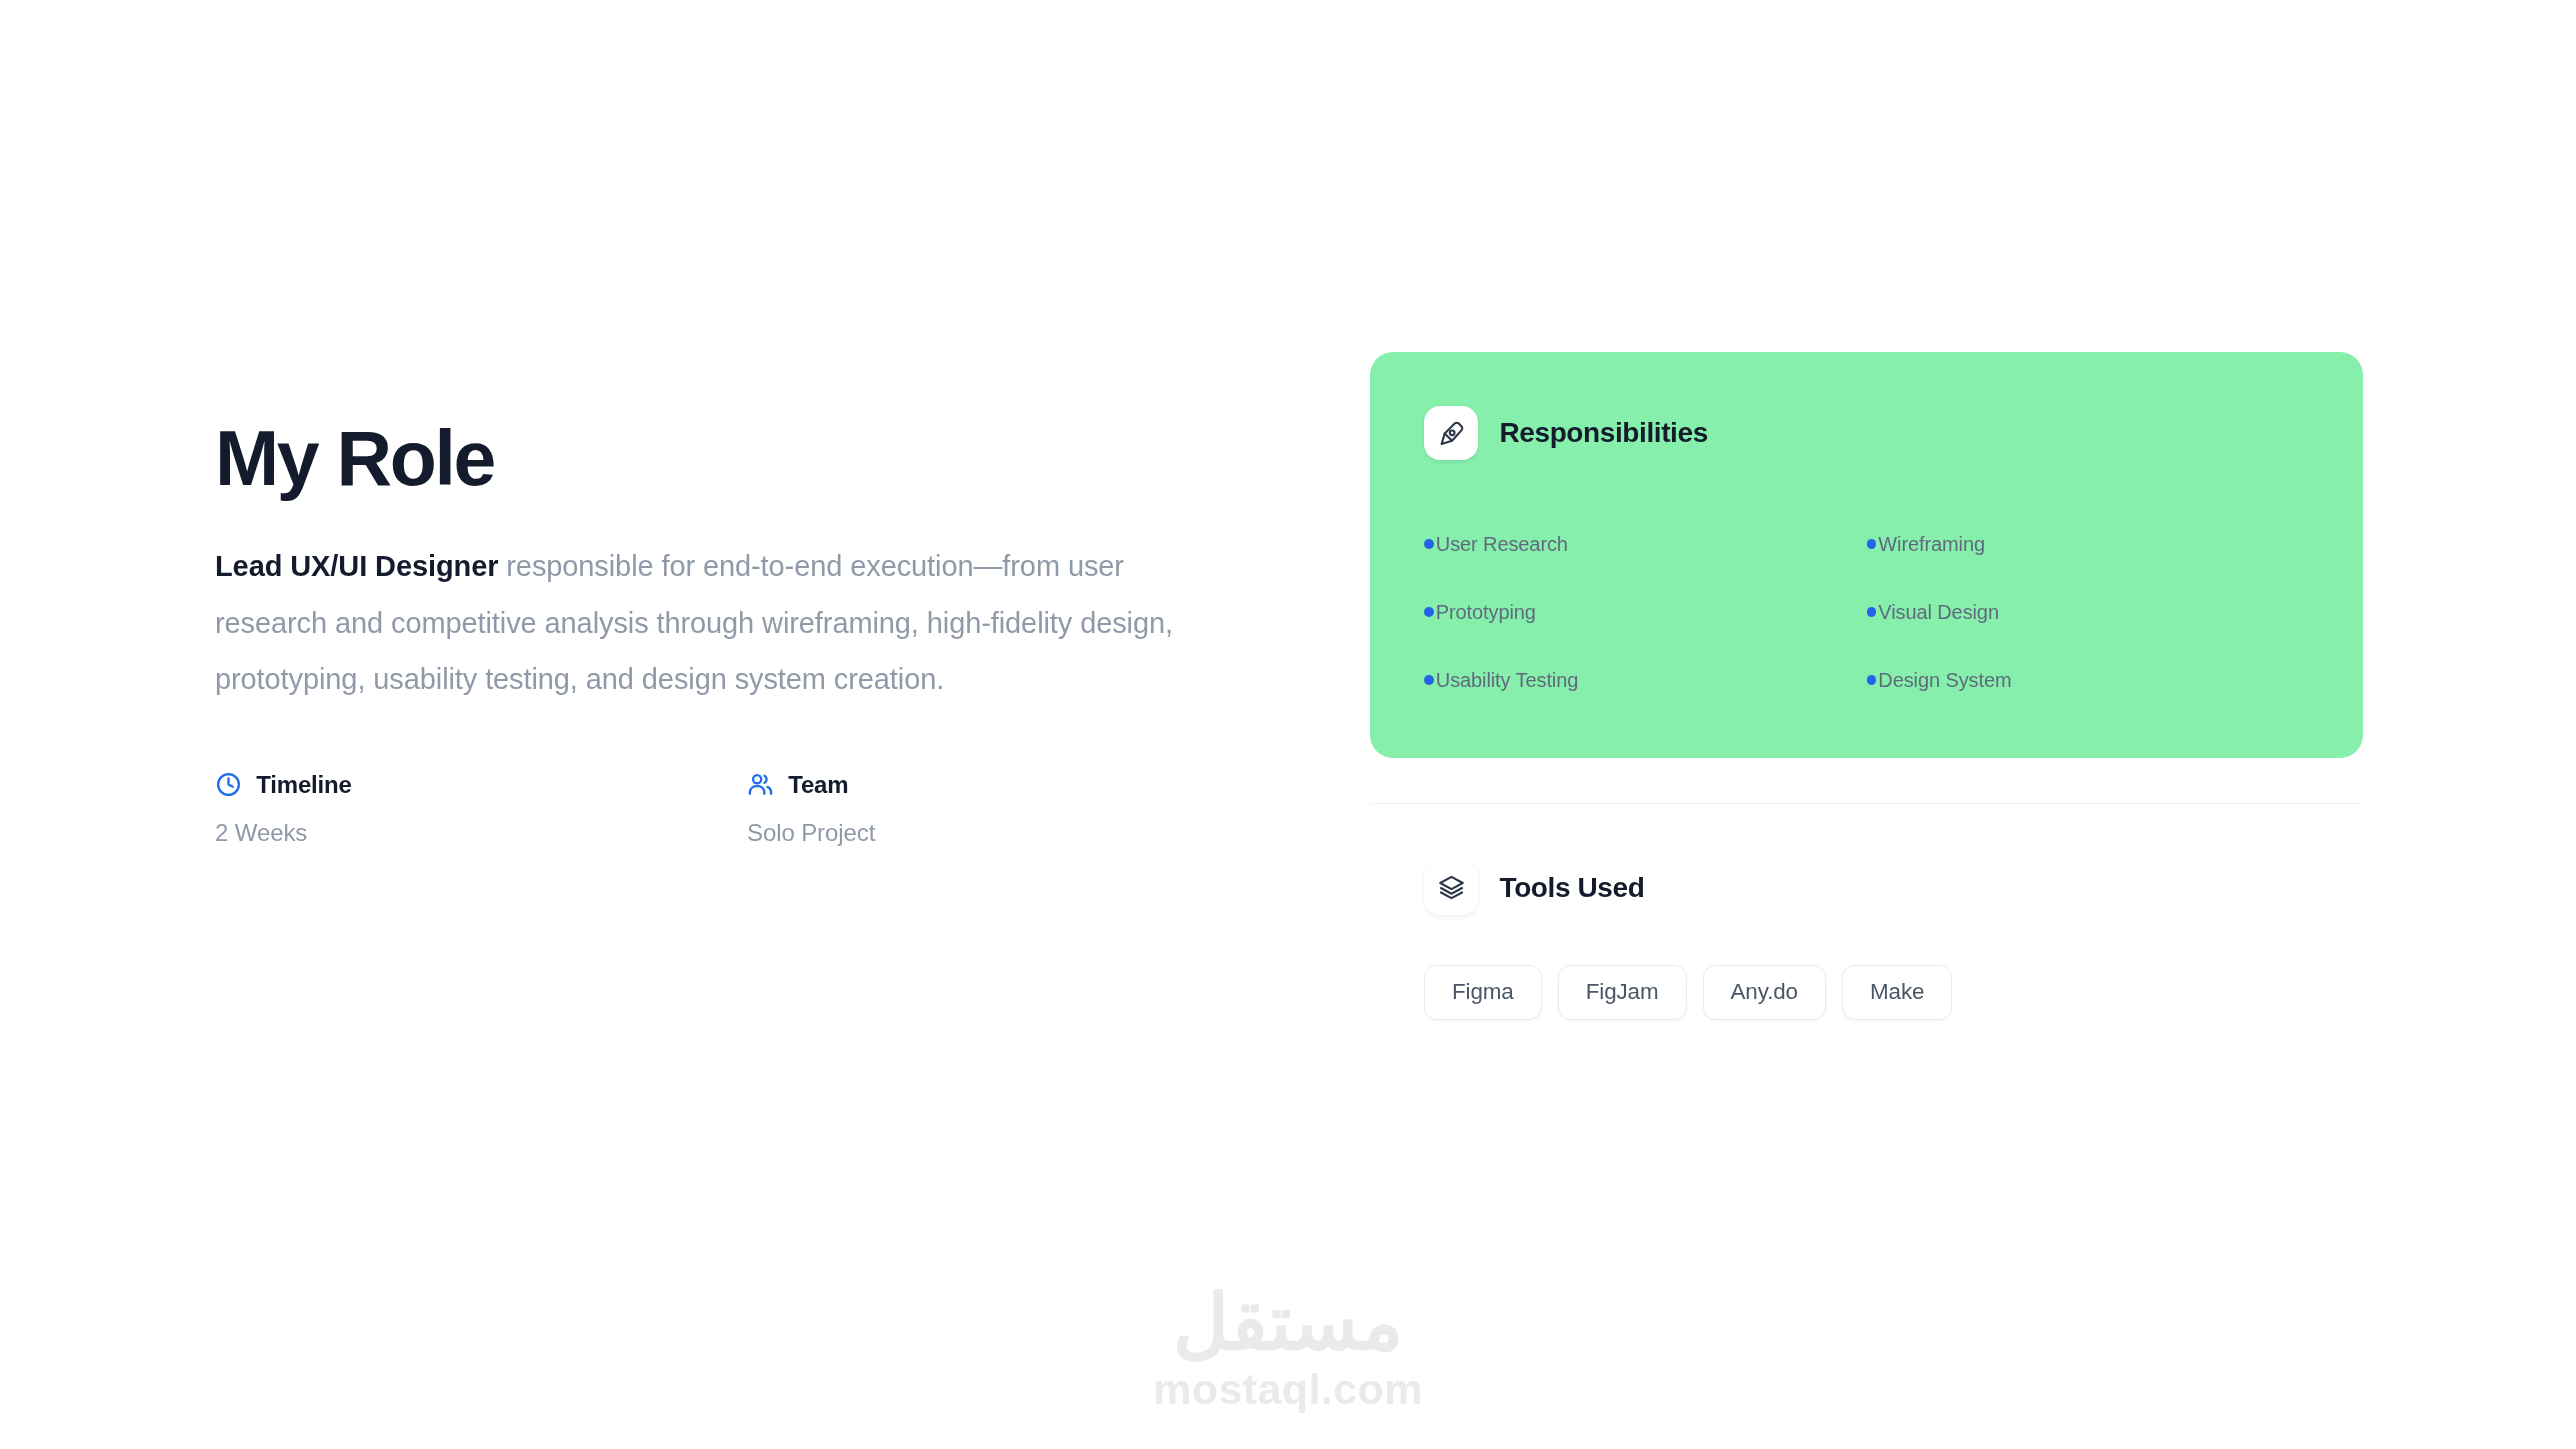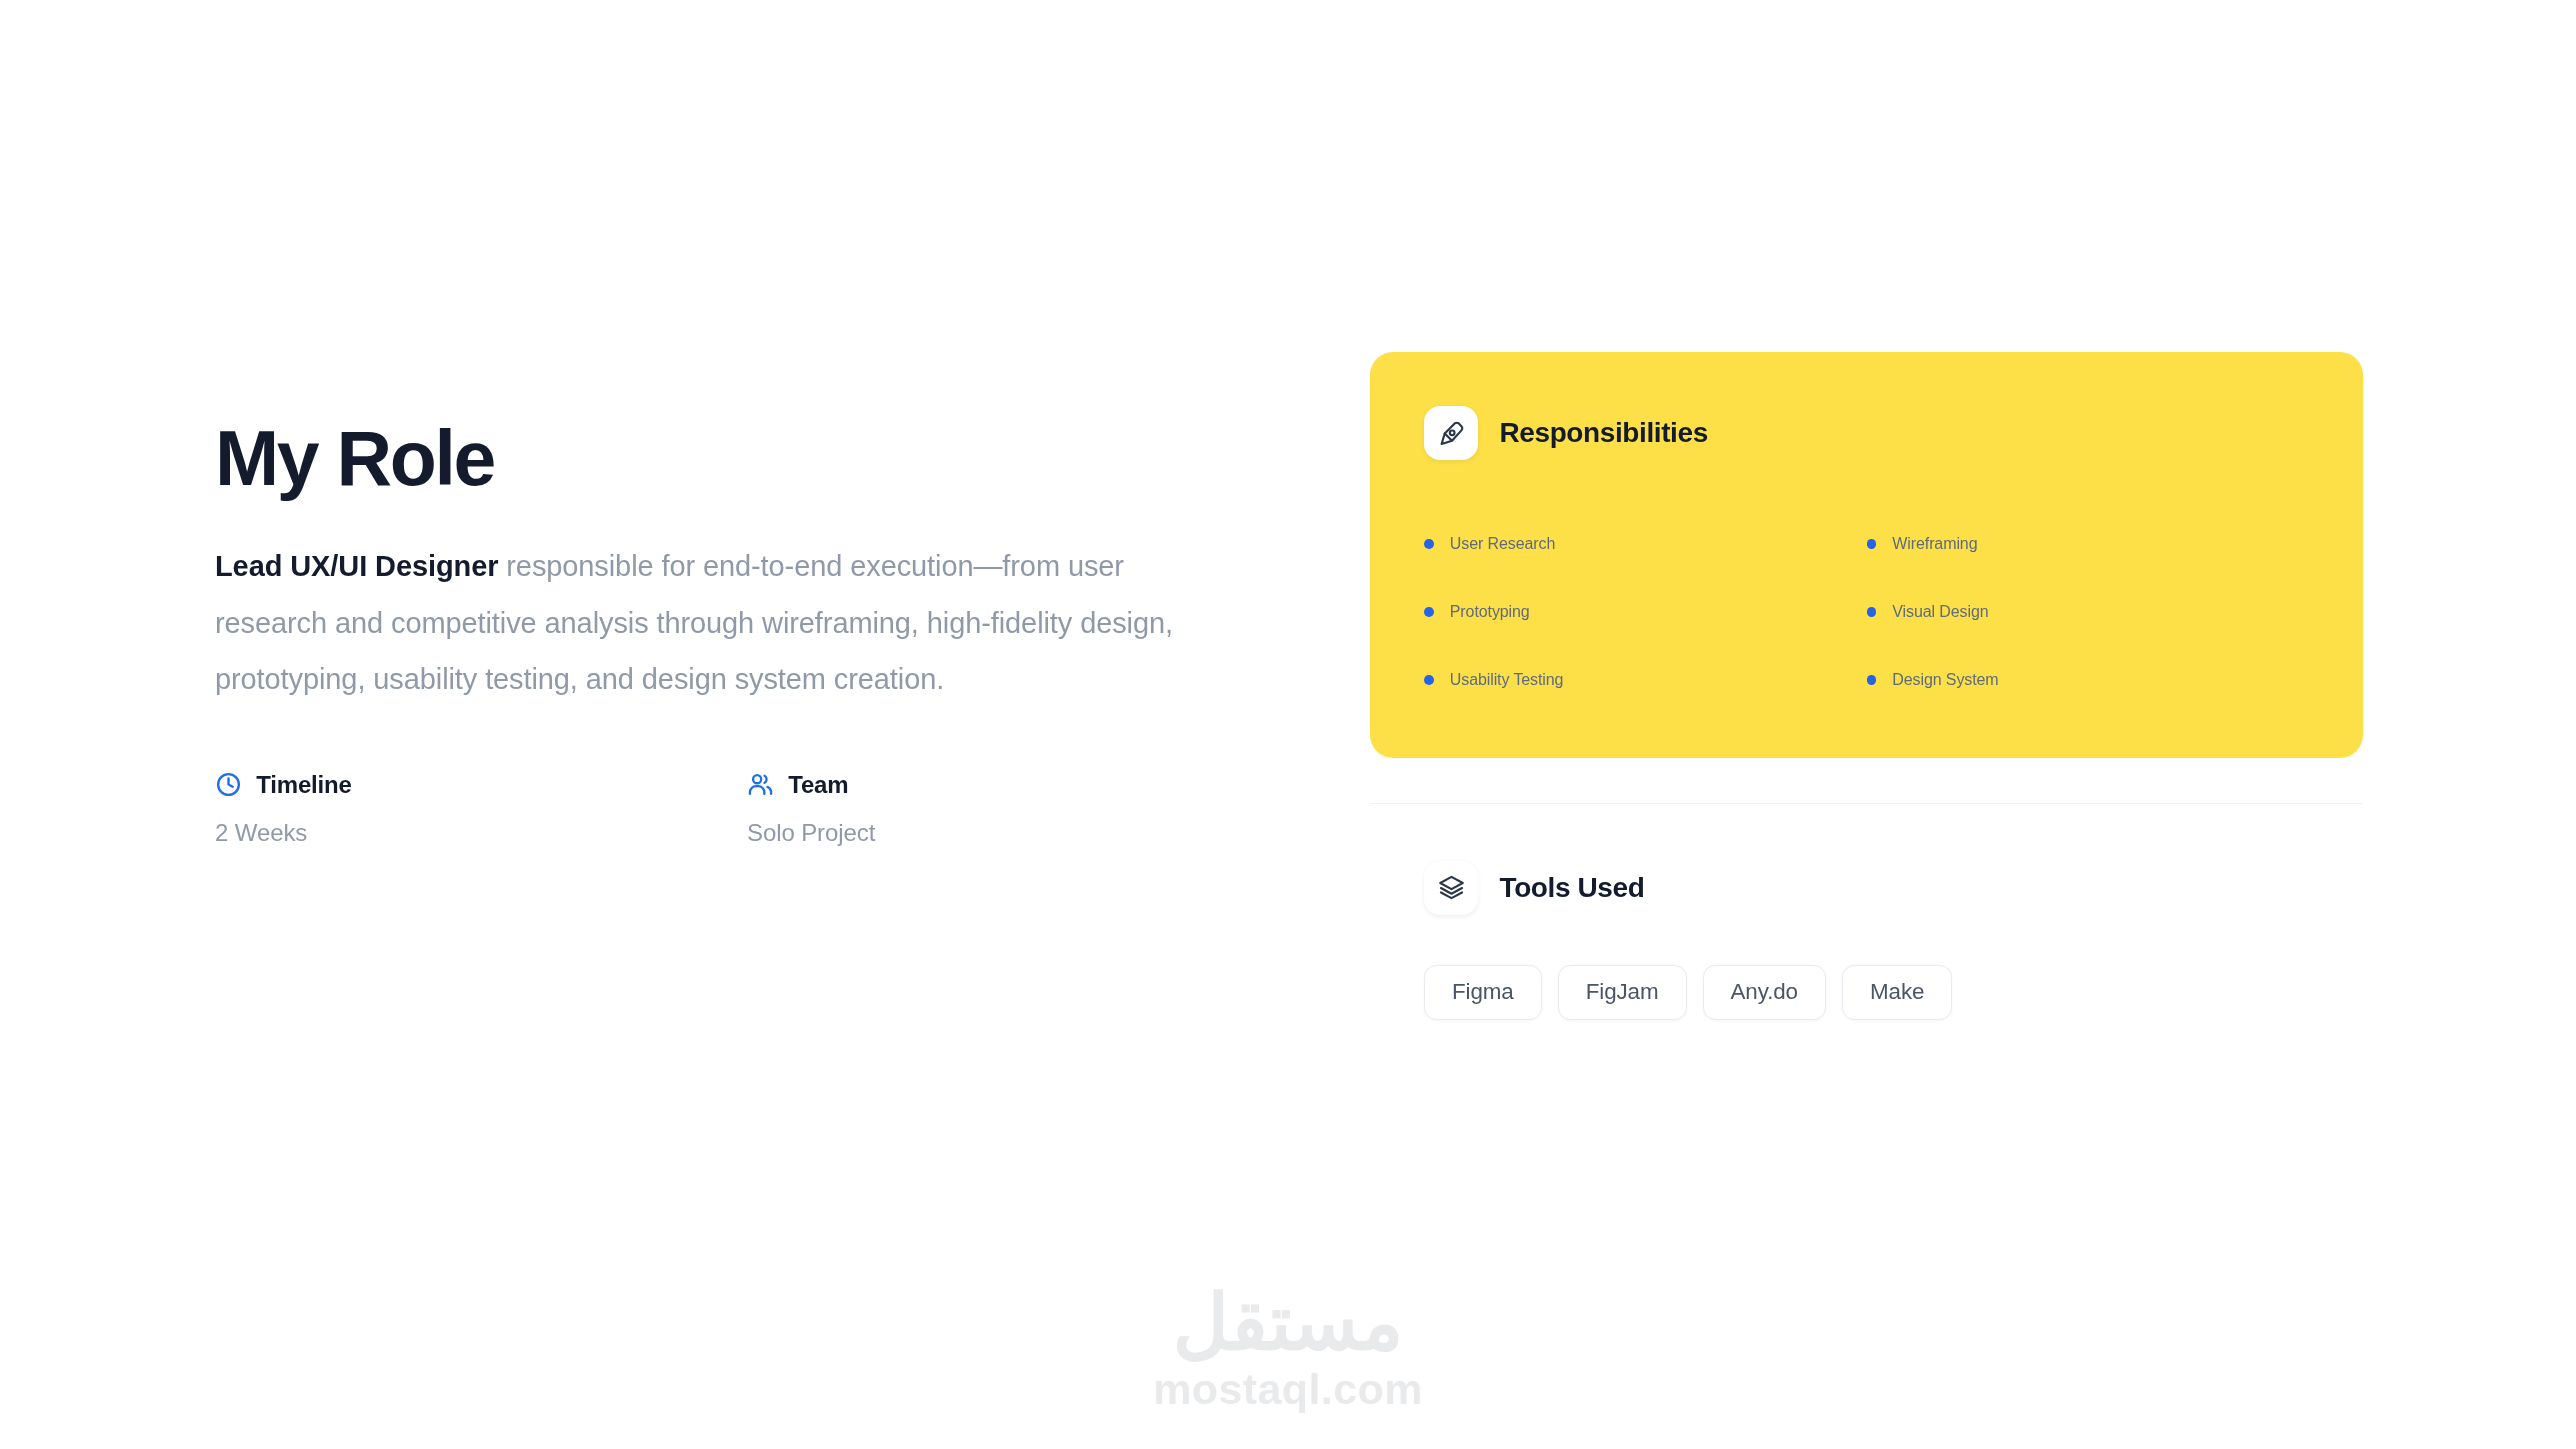--- a/index.html
+++ b/index.html
@@ -85,21 +85,21 @@
 
   
   .right-col {
     position: absolute;
     left: 1370px;
     top: 352px;
     width: 993px;
   }
 
   .resp-card {
-    background: #fde047;
+    background: #86efac;
     border-radius: 23px;
     width: 993px;
     height: 406px;
     padding: 54px 54px 0 54px;
   }
 
   .section-head {
     display: flex;
     align-items: center;
     gap: 21.5px;
@@ -130,23 +130,23 @@
 
   .resp-list {
     margin-top: 50px;
     display: flex;
     flex-wrap: wrap;
   }
   .resp-item {
     width: 50%;
     display: flex;
     align-items: center;
-    gap: 16px;
+    gap: 2px;
     height: 68px;
-    font-size: 16px;
+    font-size: 20px;
     color: #5f6b7d;
     letter-spacing: -0.1px;
   }
   .resp-dot {
     width: 9.8px;
     height: 9.8px;
     flex: 0 0 9.8px;
     border-radius: 50%;
     background: #2563eb;
     display: block;

